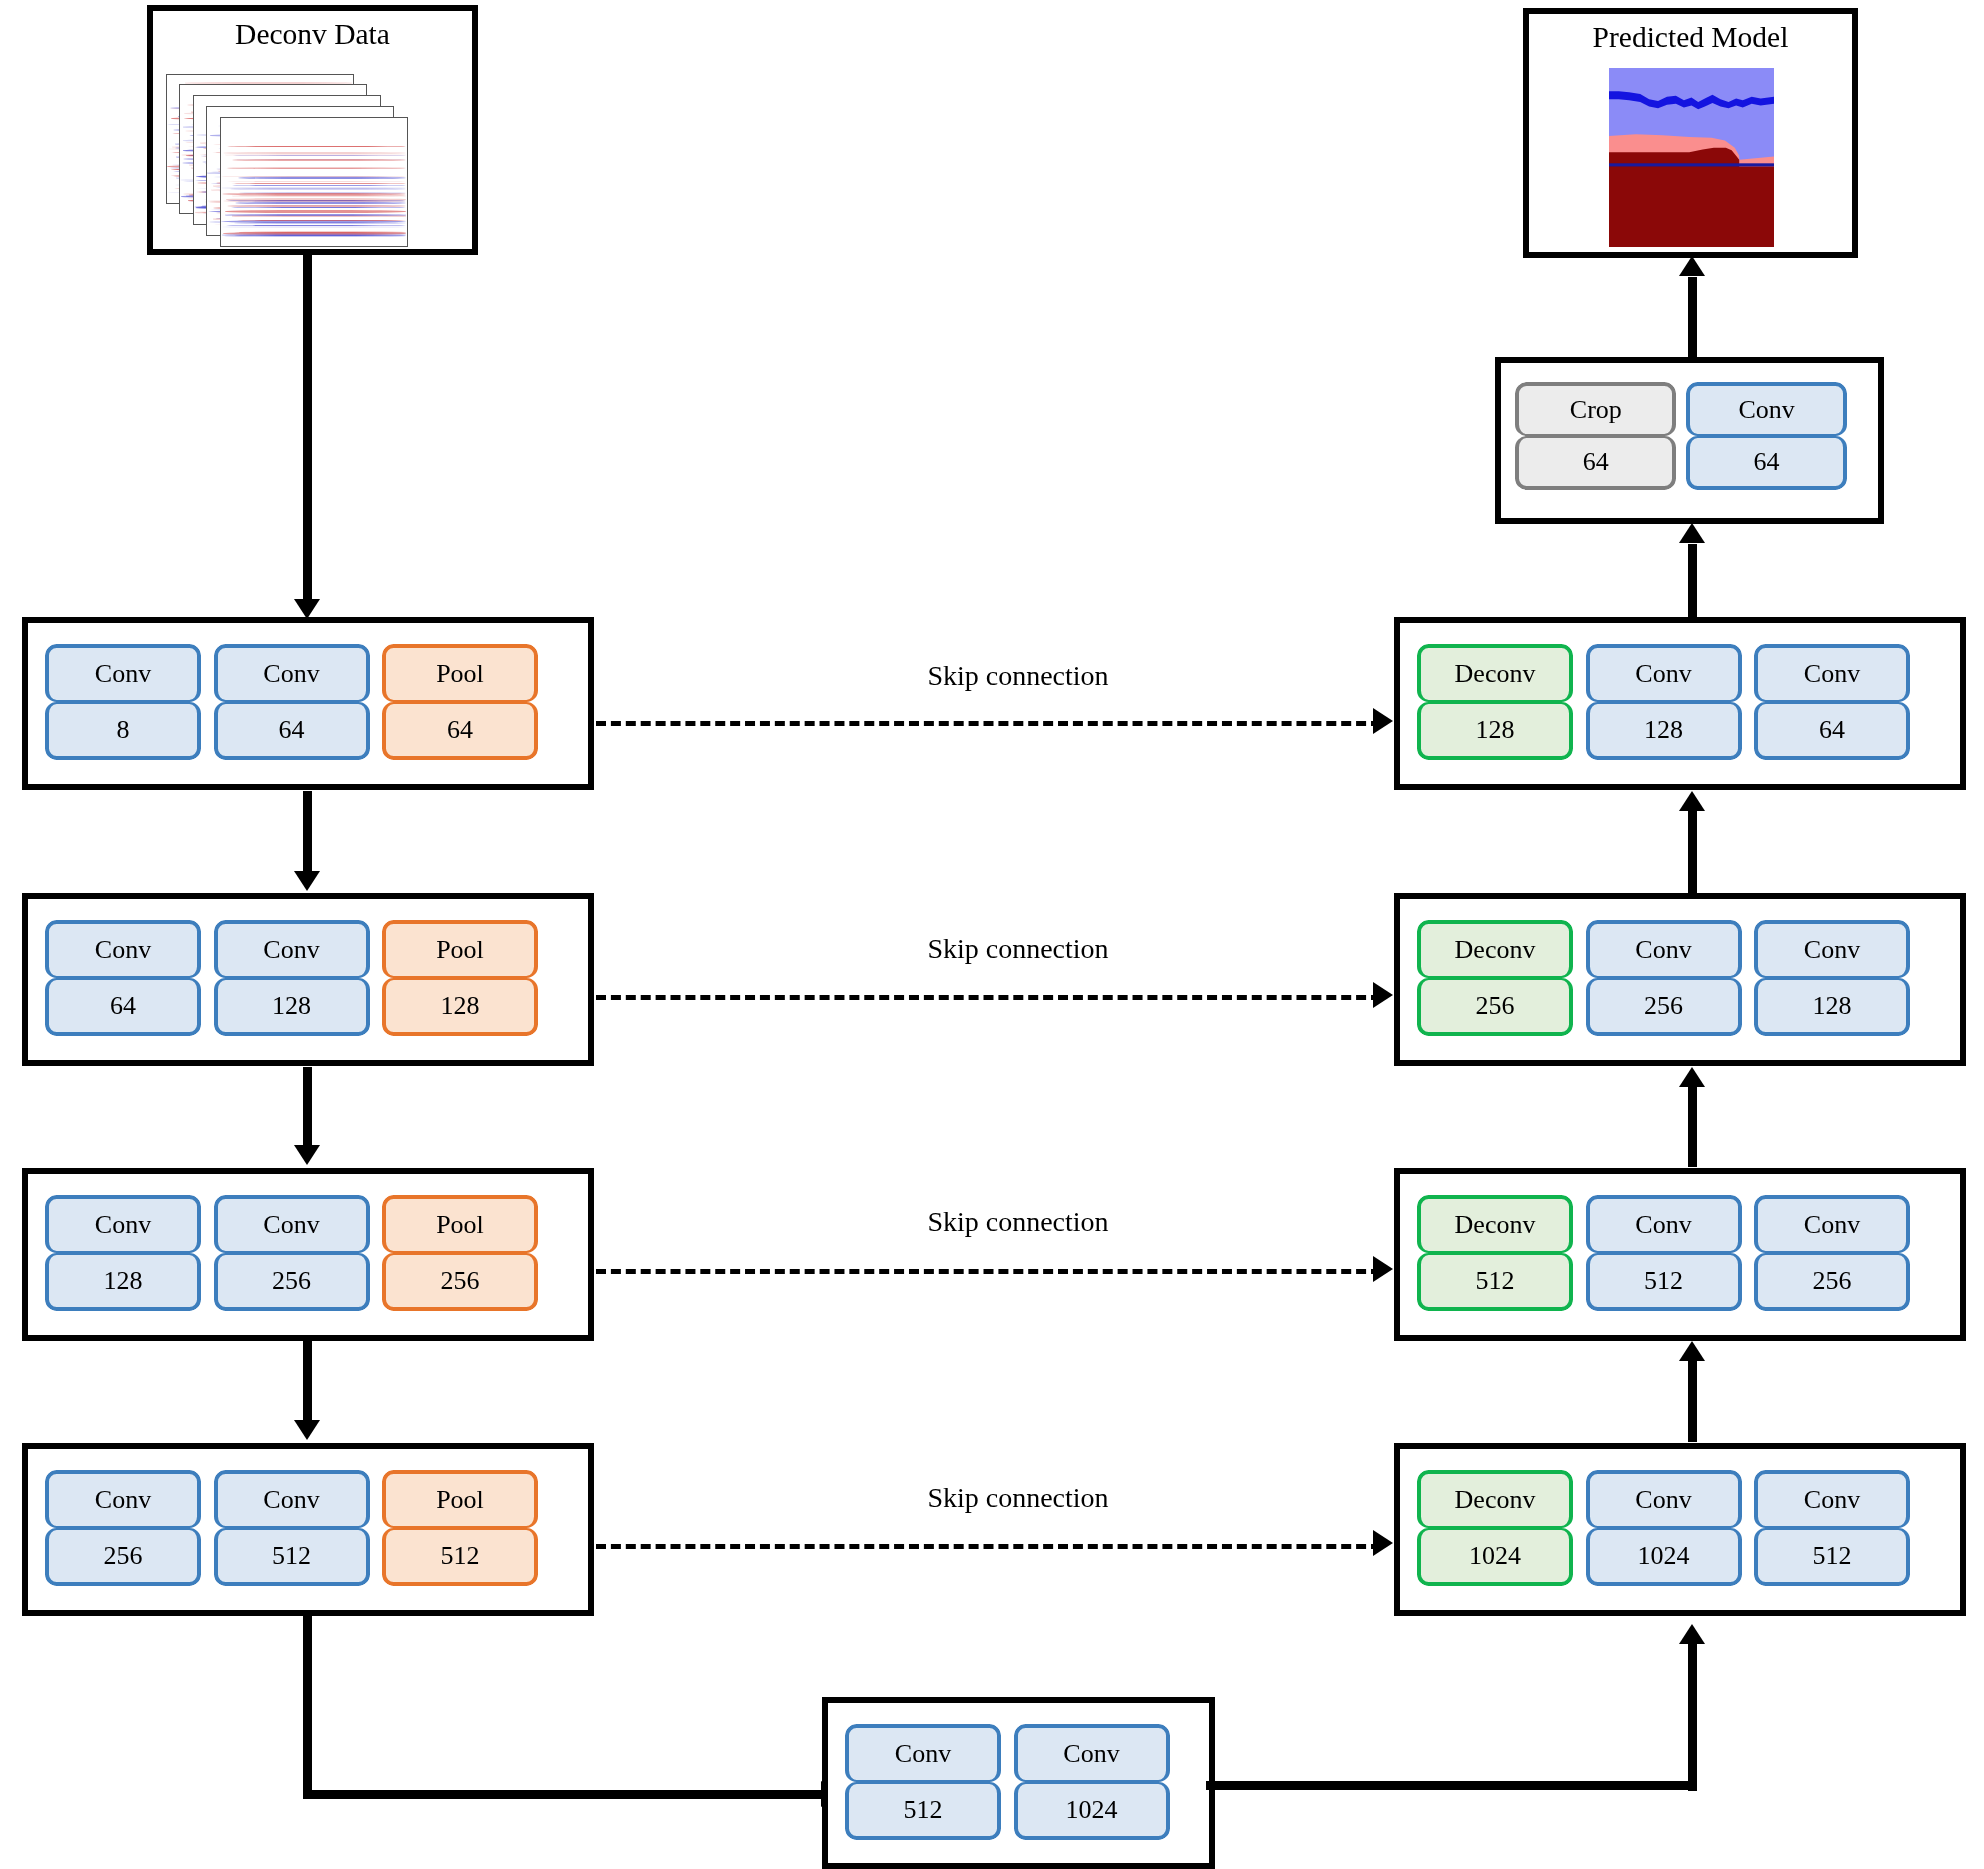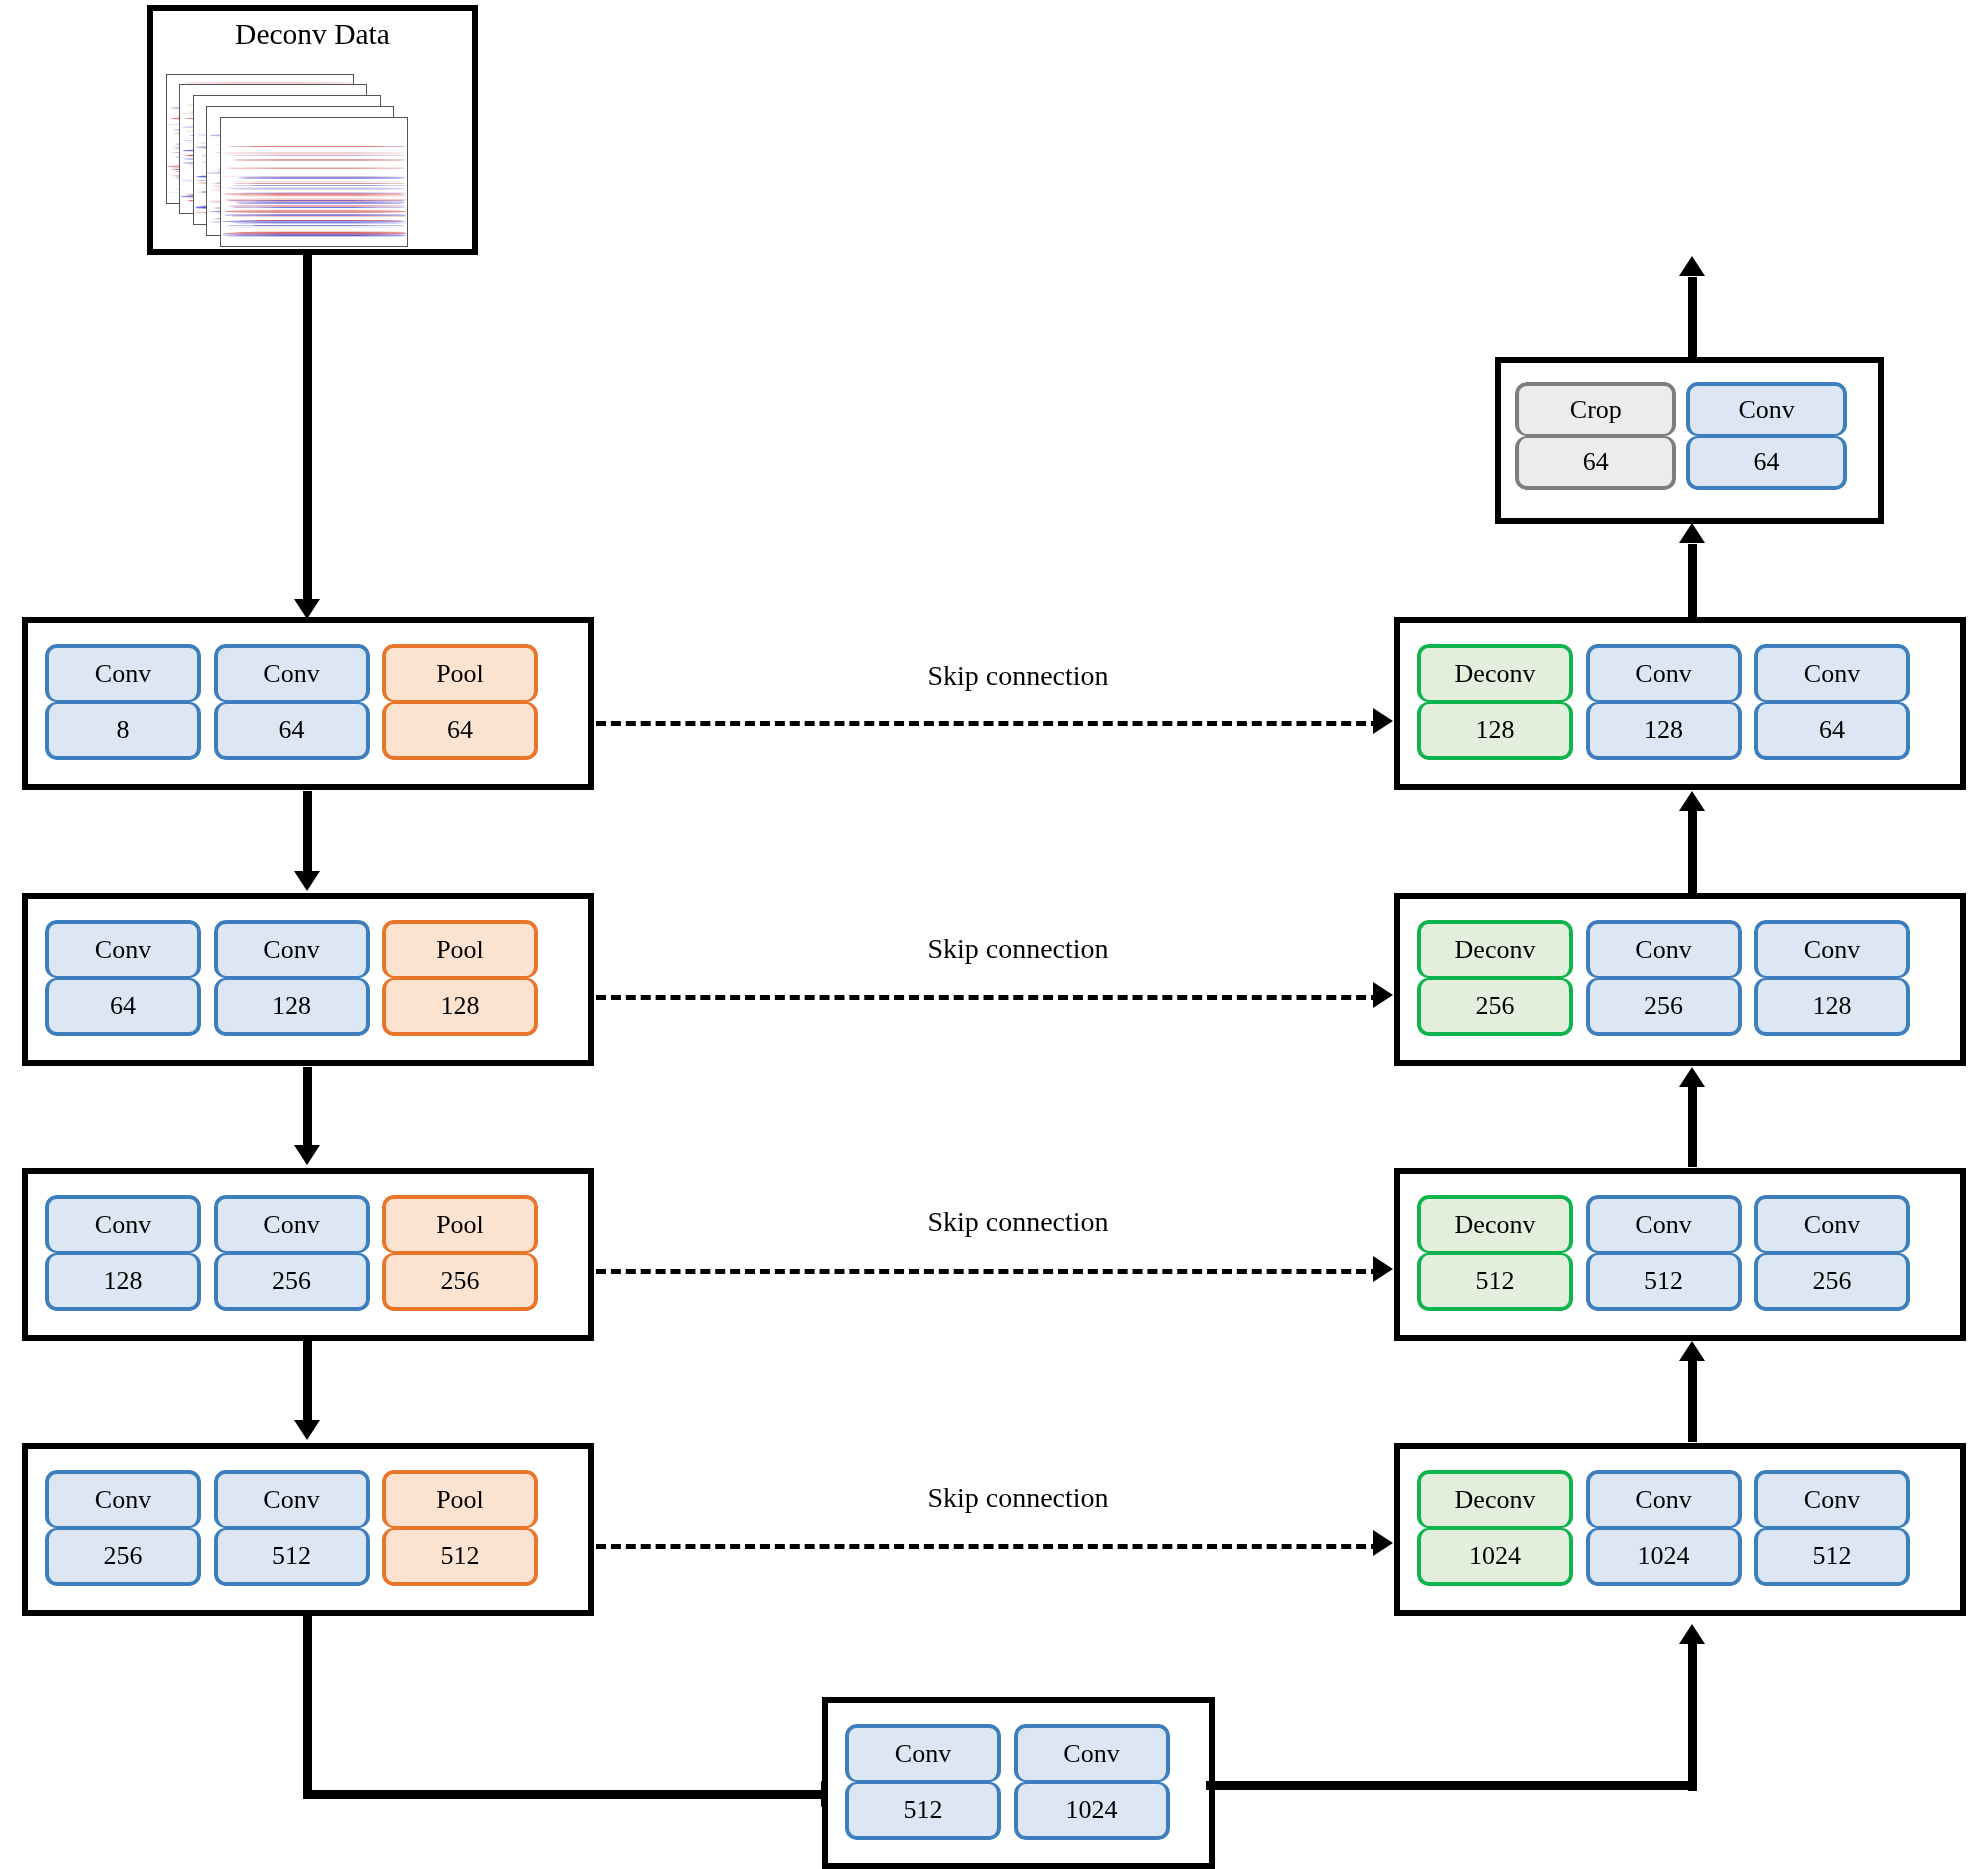--- a/index.html
+++ b/index.html
@@ -578,20 +578,34 @@
       <div class="chip conv">
         <div class="half top" style="width:161px;height:54px;">Conv</div>
         <div class="half bot" style="width:161px;height:54px;">64</div>
       </div>
     </div>
   </div>
 
   <div class="vline" style="left:1688px; top:277px; width:9px; height:80px;"></div>
   <div class="arrow-up" style="left:1679px; top:256px;"></div>
 
+  <div class="stage" style="left:1523px; top:8px; width:335px; height:250px;">
+    <div class="box-title" style="top:7.1px;">Predicted Model</div>
+    <div class="velmodel" style="left:80px; top:54px; width:165px; height:179px;">
+      <div class="vlayer" style="top:0px;   height:179px; background:#8b8bf7;"></div>
+      <svg width="165" height="179" viewBox="0 0 370 400" preserveAspectRatio="none" style="position:absolute; left:0; top:0;">
+        <path fill="#1414e0" d="M0,52 L22,52 L45,54 L70,58 L90,70 L110,74 L130,64 L150,62 L168,72 L185,66 L200,76 L215,68 L232,60 L250,70 L268,76 L285,68 L300,72 L320,64 L340,68 L370,64
+                 L370,80 L340,84 L320,80 L300,88 L285,84 L268,90 L250,86 L232,78 L215,86 L200,92 L185,84 L168,88 L150,80 L130,82 L110,90 L90,86 L70,76 L45,72 L22,70 L0,70 Z"></path>
+        <path fill="#fa8e8e" d="M0,152 L60,148 L120,150 L180,154 L230,156 L260,162 L282,178 L292,196 L292,205 L370,198 L370,400 L0,400 Z"></path>
+        <path fill="#8b0808" d="M0,188 L180,188 L210,182 L235,178 L262,178 L275,184 L285,196 L292,205 L292,400 L0,400 Z"></path>
+        <rect fill="#8b0808" x="0" y="220" width="370" height="180"></rect>
+        <rect fill="#1a1a9e" x="0" y="213" width="370" height="7"></rect>
+      </svg>
+    </div>
+  </div>
 
   <div class="skip-label" style="left:826px; top:660px; width:384px;">Skip connection</div>
   <div class="dline" style="left:596px; top:721px; width:785px;"></div>
   <div class="arrow-right" style="left:1373px; top:708px;"></div>
 
   <div class="skip-label" style="left:826px; top:933px; width:384px;">Skip connection</div>
   <div class="dline" style="left:596px; top:995px; width:785px;"></div>
   <div class="arrow-right" style="left:1373px; top:982px;"></div>
 
   <div class="skip-label" style="left:826px; top:1206px; width:384px;">Skip connection</div>

